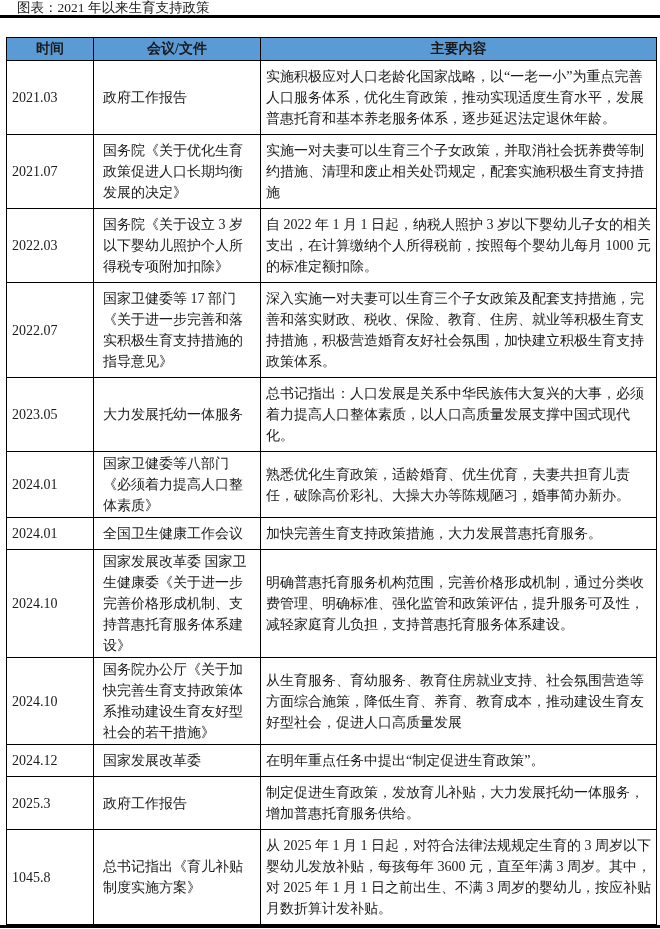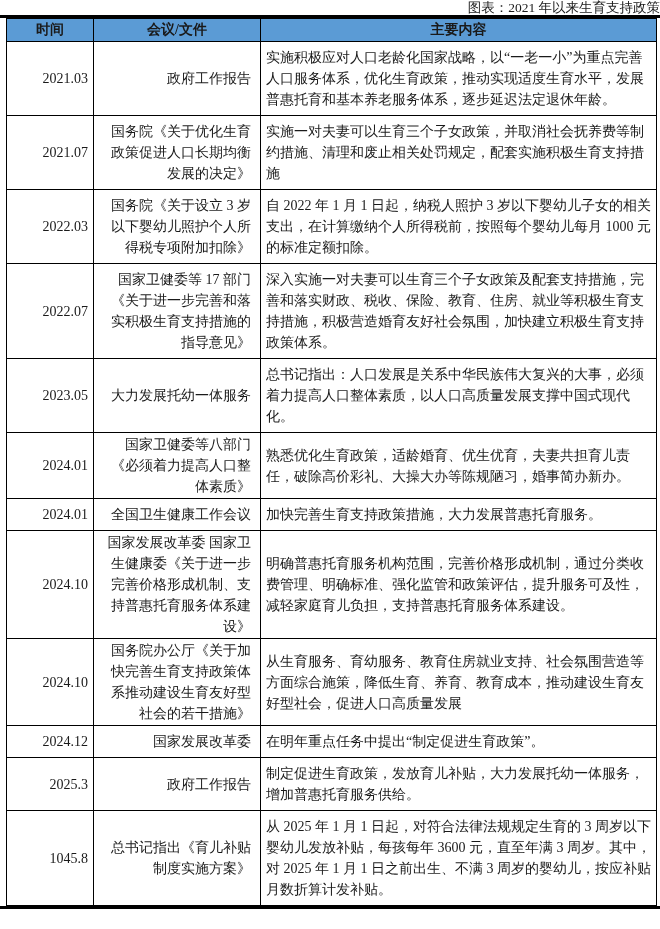--- a/index.html
+++ b/index.html
@@ -6,57 +6,59 @@
     margin: 0;
     padding: 0;
     width: 660px;
     height: 929px;
     background: #ffffff;
     color: #1a1a1a;
     font-family: "Liberation Serif", "DejaVu Serif", serif;
     overflow: hidden;
   }
   .chart-title {
-    text-align: right;
+    text-align: left;
     font-size: 13.5px;
     line-height: 15px;
     height: 15px;
     white-space: nowrap;
+    margin-left: 17px;
   }
   .thick-rule {
     height: 3px;
     background: #000000;
     width: 660px;
   }
   table.policy-table {
     border-collapse: collapse;
     table-layout: fixed;
     width: 650px;
     margin-left: 6px;
+    margin-top: 19px;
   }
   .policy-table th,
   .policy-table td {
     border: 1px solid #000000;
     font-size: 14px;
     vertical-align: middle;
     word-break: break-all;
   }
   .policy-table th {
     background: #5B9BD5;
     font-weight: bold;
     height: 22px;
     padding: 0 2px;
     text-align: center;
   }
   .policy-table td {
     line-height: 21px;
     padding: 5px 5px;
   }
-  td.col-date { text-align: right; }
-  td.col-org  { text-align: right; padding: 1px 9px; }
+  td.col-date { text-align: left; }
+  td.col-org  { text-align: left; padding: 1px 9px; }
   td.col-content { text-align: left; }
   col.c-date { width: 87px; }
   col.c-org  { width: 167px; }
   col.c-content { width: 396px; }
 </style>
 </head>
 <body>
 
 <div class="chart-title">图表：2021 年以来生育支持政策</div>
 

